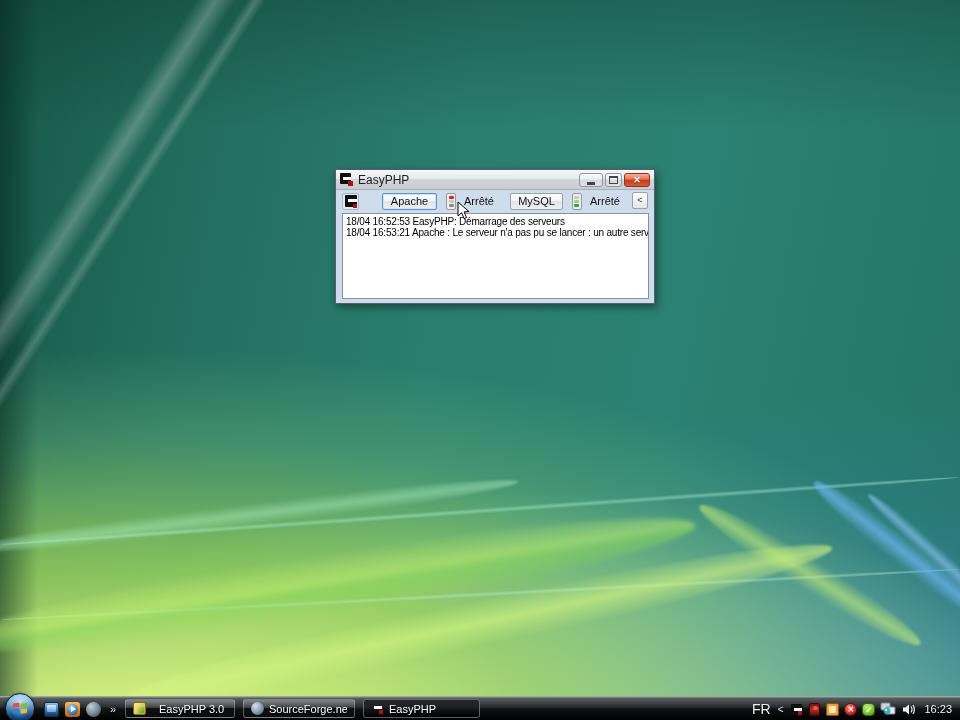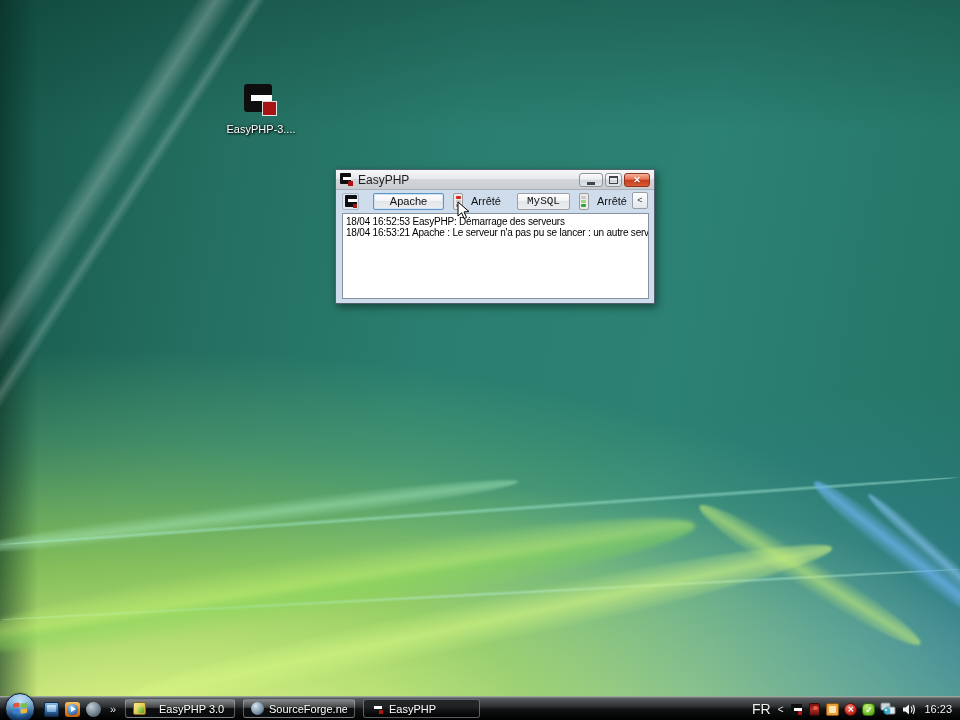--- a/index.html
+++ b/index.html
@@ -76,22 +76,22 @@
   .glyph-max { width:9px; height:8px; border:1px solid #41464c; border-top-width:2px; }
 
   .toolbar { position:relative; height:22px; display:flex; align-items:center; padding:0 6px; gap:4px; }
   .elogo-btn { position:relative; width:17px; height:17px; border:1px solid #aab6c4; border-radius:2px;
     background:#dfe8f2; display:flex; align-items:center; justify-content:center; }
   .elogo-btn .elogo { width:12px; height:12px; border-radius:1px; }
   .elogo-btn .mouth { left:3px; top:4px; width:9px; height:3px; }
   .elogo-btn .redsq { left:8px; top:9px; width:4px; height:4px; box-shadow:none; }
   .tbtn { height:17px; font-size:11px; color:#111; text-align:center; border:1px solid #9aa0a6; border-radius:2px;
     background:linear-gradient(#ffffff, #f2f3f5 45%, #e2e5ea 50%, #eceef1); padding:0 2px; line-height:15px; }
-  .tbtn.apache { width:71px; margin-left:10px; border-color:#5c93c8; box-shadow:inset 0 0 0 1px #cfe3f5; }
-  .tbtn.mysql { width:53px; margin-left:12px;font-family:Liberation Mono, monospace; }
+  .tbtn.apache { width:55px; margin-left:19px; border-color:#5c93c8; box-shadow:inset 0 0 0 1px #cfe3f5; }
+  .tbtn.mysql { width:53px; margin-left:12px; }
   .traffic { width:10px; height:17px; margin-left:5px; background:#ececec; border:1px solid #9a9a9a; border-radius:2px;
     display:flex; flex-direction:column; align-items:center; justify-content:space-between; padding:2px 0; }
   .dot { width:5px; height:3px; border-radius:1px; background:#c9c9c9; }
   .traffic.stopped .dot:nth-child(1) { background:#d6281a; }
   .traffic.stopped .dot:nth-child(3) { background:#8c8c8c; }
   .traffic.started .dot:nth-child(2) { background:#9ed47e; }
   .traffic.started .dot:nth-child(3) { background:#33a33e; }
   .status-label { font-size:11px; color:#111; margin-left:4px; }
   .collapse-btn { position:absolute; right:6px; top:2px; width:16px; height:17px; font-size:9px; color:#333;
     border:1px solid #9aa0a6; border-radius:2px; background:linear-gradient(#fff, #e2e5ea); text-align:center; line-height:15px; }
@@ -169,30 +169,20 @@
     <div class="streak cyanline1"></div>
     <div class="streak cyanline2"></div>
     <div class="streak gstreak1"></div>
     <div class="streak gstreak2"></div>
     <div class="streak gstreak3"></div>
     <div class="streak gstreak4"></div>
     <div class="streak bstreak1"></div>
     <div class="streak bstreak2"></div>
   </div>
 
-  <div class="desktop-icon">
-    <div class="di-art">
-      <div class="elogo">
-          <div class="mouth"></div>
-          <div class="notch"></div>
-        </div>
-      <div class="redsq"></div>
-    </div>
-    <div class="di-label">EasyPHP-3....</div>
-  </div>
 
   <div class="window">
     <div class="titlebar">
       <div class="title-icon">
         <div class="elogo">
             <div class="mouth"></div>
           </div>
         <div class="redsq"></div>
       </div>
       <div class="title-text">EasyPHP</div>

